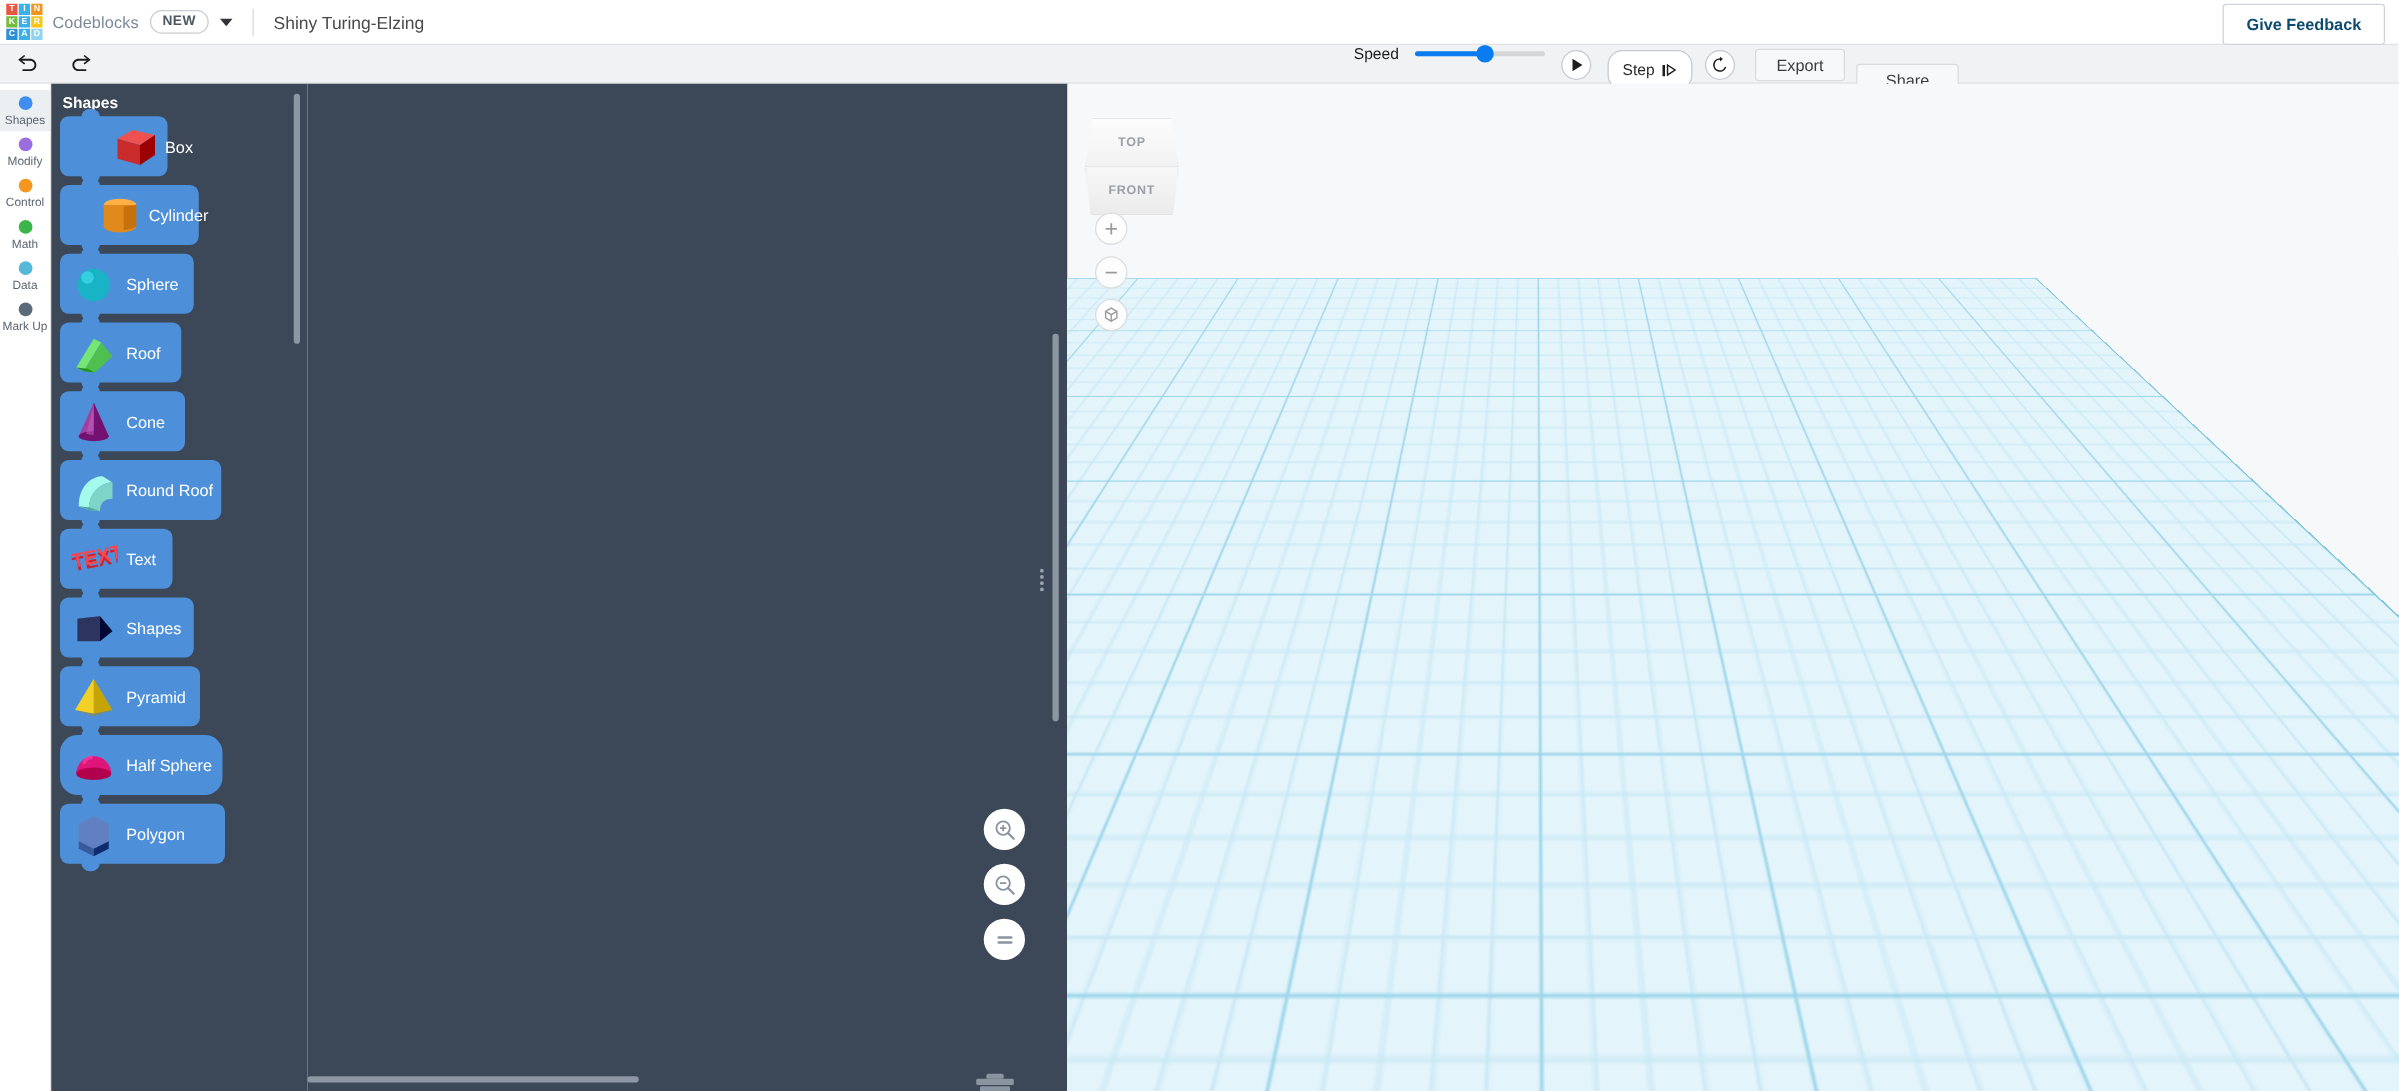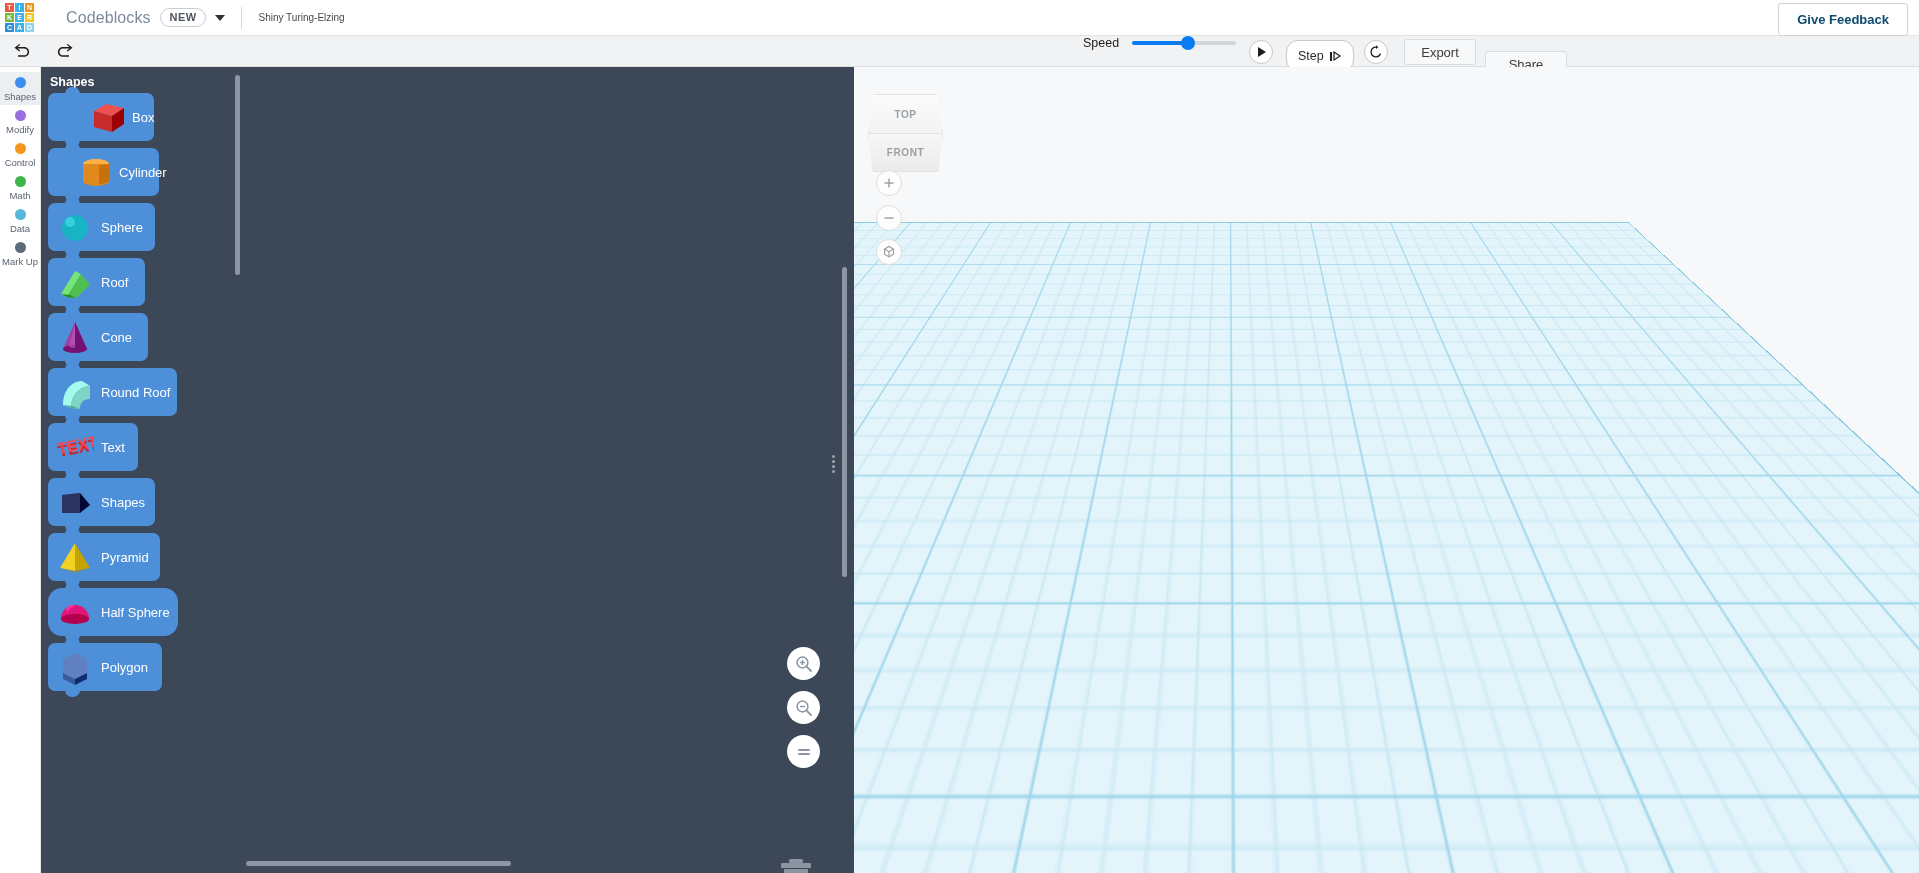--- a/index.html
+++ b/index.html
@@ -21,37 +21,37 @@
     width: 29px; height: 29px; margin-left: 5px;
     display: grid; grid-template-columns: repeat(3, 1fr); grid-template-rows: repeat(3, 1fr);
     gap: 1px;
   }
   .logo span {
     display: flex; align-items: center; justify-content: center;
     font-size: 7px; font-weight: bold; color: #ffffff;
     font-family: "Liberation Sans", sans-serif; line-height: 1;
   }
   .codeblocks-label {
-    margin-left: 32px; font-size: 16px; color: #7b8a9b; letter-spacing: .1px;
+    margin-left: 8px; font-size: 13px; color: #7b8a9b; letter-spacing: .1px;
   }
   .new-pill {
     margin-left: 9px; border: 1px solid #c9ccd1; border-radius: 11px;
     padding: 2px 9px 3px; font-size: 11px; font-weight: bold; color: #4d5661;
     letter-spacing: .4px;
   }
   .caret-down {
     margin-left: 9px; width: 0; height: 0;
     border-left: 5px solid transparent; border-right: 5px solid transparent;
     border-top: 6px solid #2f3438;
   }
   .divider-v {
     margin-left: 16px; width: 1px; height: 22px; background: #d8d8d8;
   }
   .doc-title {
-    margin-left: 16px; font-size: 10px; color: #4a4a4a;
+    margin-left: 16px; font-size: 14px; color: #4a4a4a;
   }
   .give-feedback {
     position: absolute; right: 11px; top: 3px;
     padding: 8px 18px; font-size: 13px; font-weight: bold; color: #0c4a6e;
     border: 1px solid #cfd2d6; border-radius: 3px; background: #fff;
     cursor: pointer;
   }
 
   
   .toolbar {
@@ -346,21 +346,21 @@
     </div>
     <div class="rail-item">
       <div class="rail-dot" style="background: rgb(92, 107, 122);"></div>
       <div class="rail-label">Mark Up</div>
     </div>
   </div>
 
 <div class="shapes-panel">
   <div class="shapes-header">Shapes</div>
   <div id="blocks-host">
-      <div class="block" style="width: 106px; padding-left: 37px;">
+      <div class="block" style="width: 86px; padding-left: 37px;">
         <div class="block-icon">
           <svg width="38" height="38" viewBox="0 0 38 38">
             <polygon points="4,13 16,6 34,10 22,18" fill="#ef5151"></polygon>
             <polygon points="4,13 22,18 22,34 4,29" fill="#c92b2b"></polygon>
             <polygon points="22,18 34,10 34,26 22,34" fill="#9c0000"></polygon>
           </svg>
         </div>
         <div class="block-label">Box</div>
       </div>
       <div class="block" style="width: 111px; padding-left: 24px;">
@@ -449,21 +449,21 @@
       <div class="block" style="width: 130px; border-radius: 14px;">
         <div class="block-icon">
           <svg width="38" height="38" viewBox="0 0 38 38">
             <path d="M5 26a14 14 0 0 1 28 0z" fill="#e0157a"></path>
             <ellipse cx="19" cy="26" rx="14" ry="5" fill="#b3004d"></ellipse>
             <path d="M11 18a7 7 0 0 1 7-5" stroke="#ff3ba0" stroke-width="3" fill="none" opacity=".7"></path>
           </svg>
         </div>
         <div class="block-label">Half Sphere</div>
       </div>
-      <div class="block" style="width: 114px; text-align: center;">
+      <div class="block" style="width: 132px; text-align: center;">
         <div class="block-icon">
           <svg width="38" height="38" viewBox="0 0 38 38">
             <polygon points="19,5 31,11 31,25 19,31 7,25 7,11" fill="#6080c2"></polygon>
             <polygon points="7,25 19,31 19,37 7,31" fill="#3a5a9c"></polygon>
             <polygon points="19,31 31,25 31,31 19,37" fill="#0d2d6f"></polygon>
           </svg>
         </div>
         <div class="block-label">Polygon</div>
       </div>
     </div>

